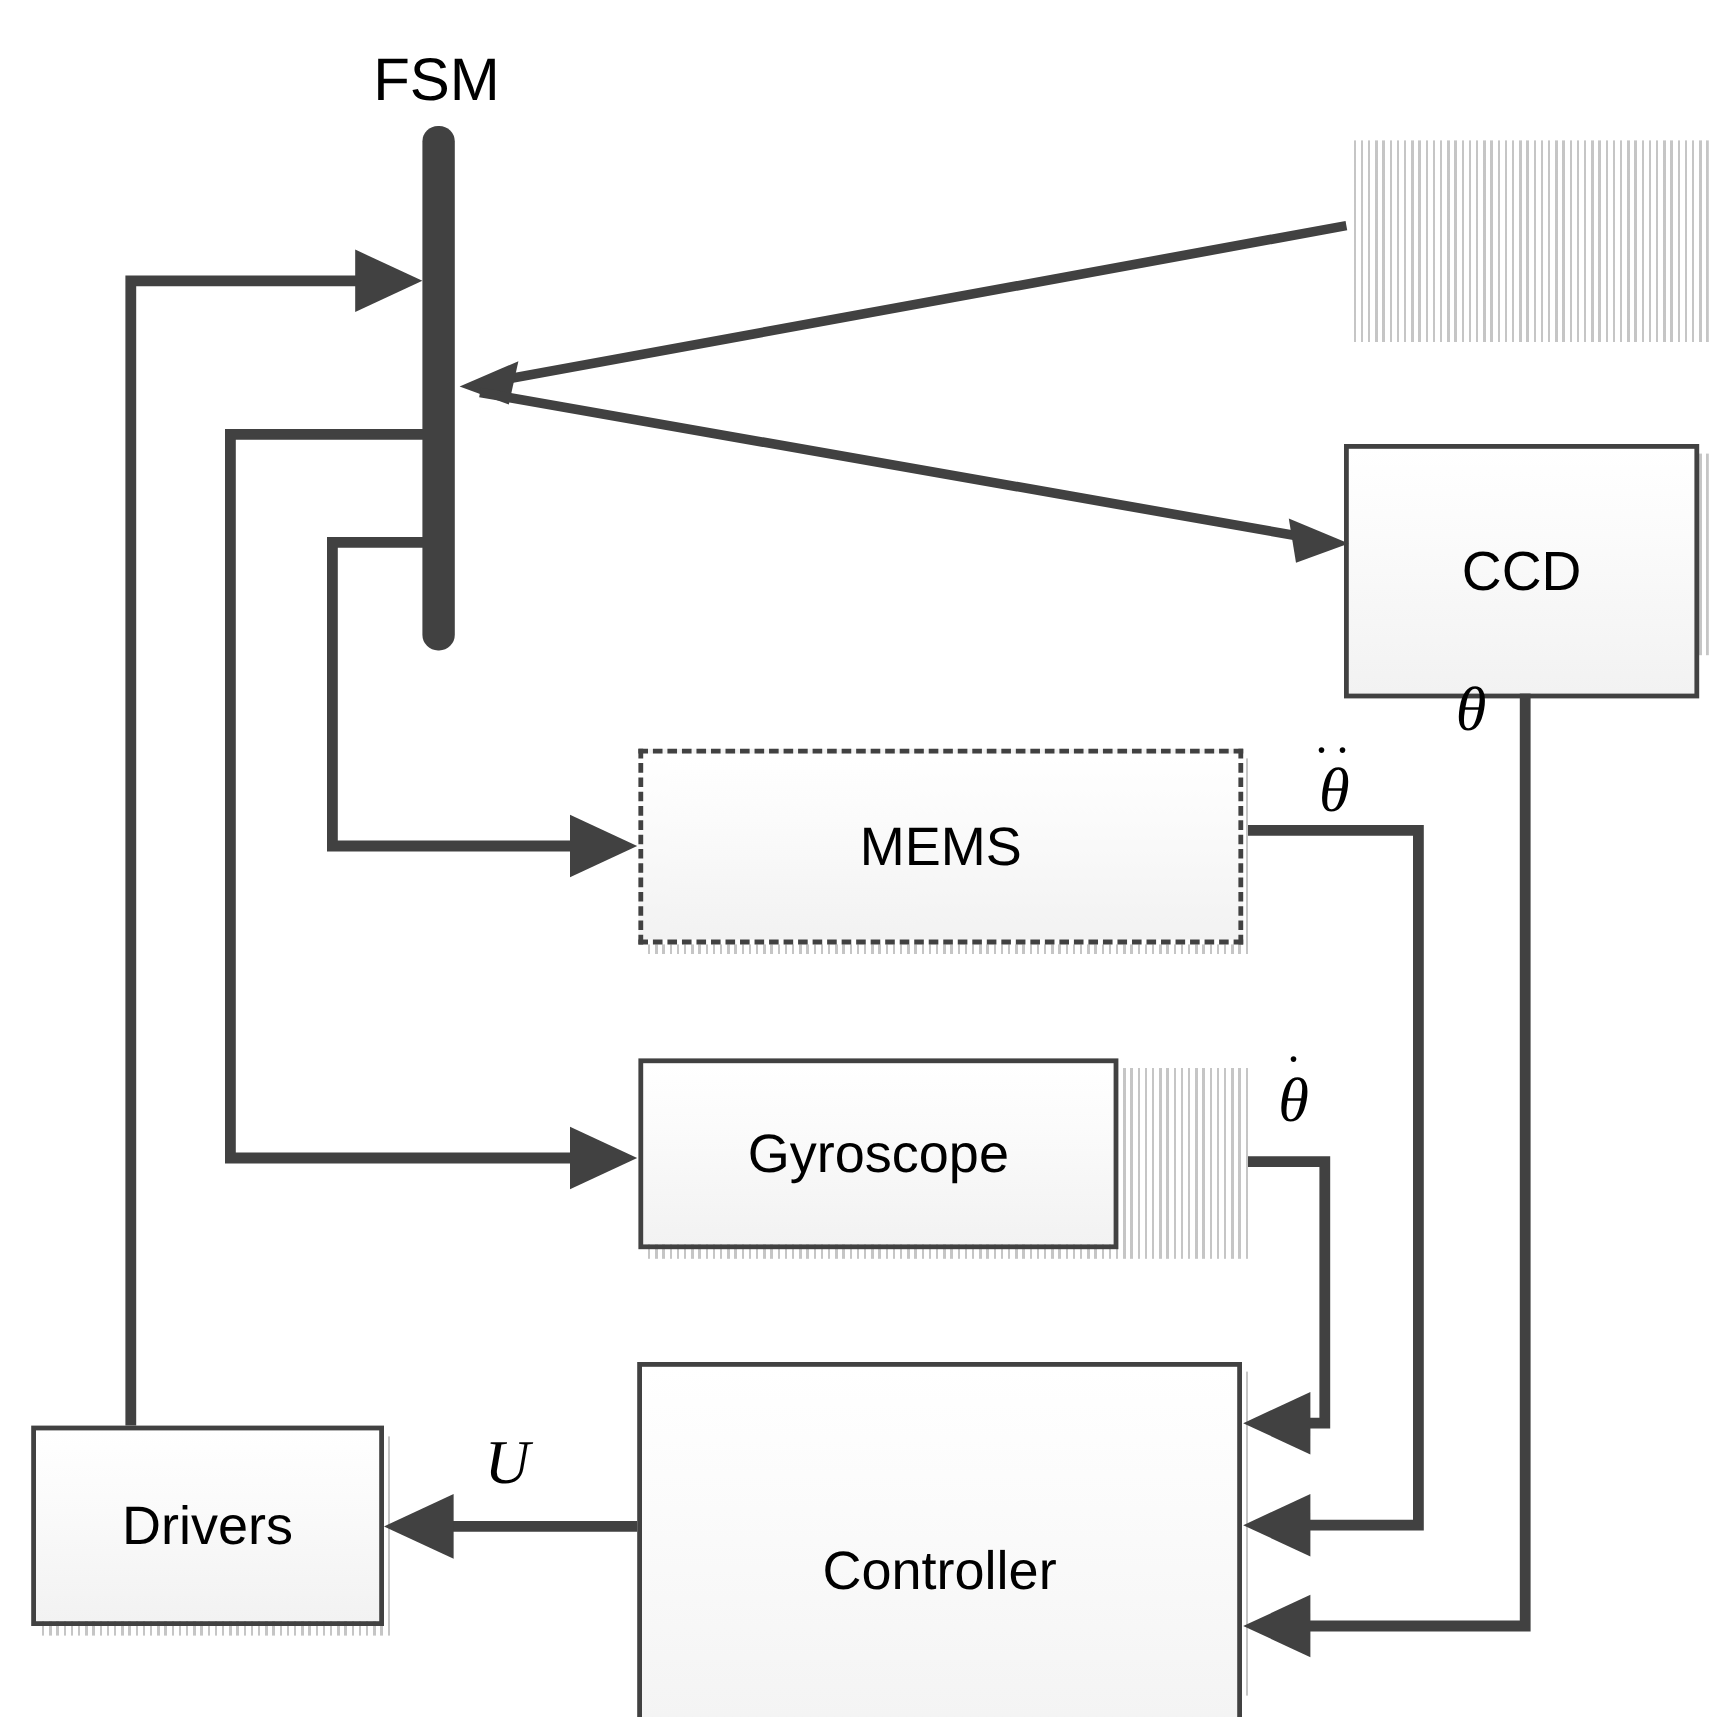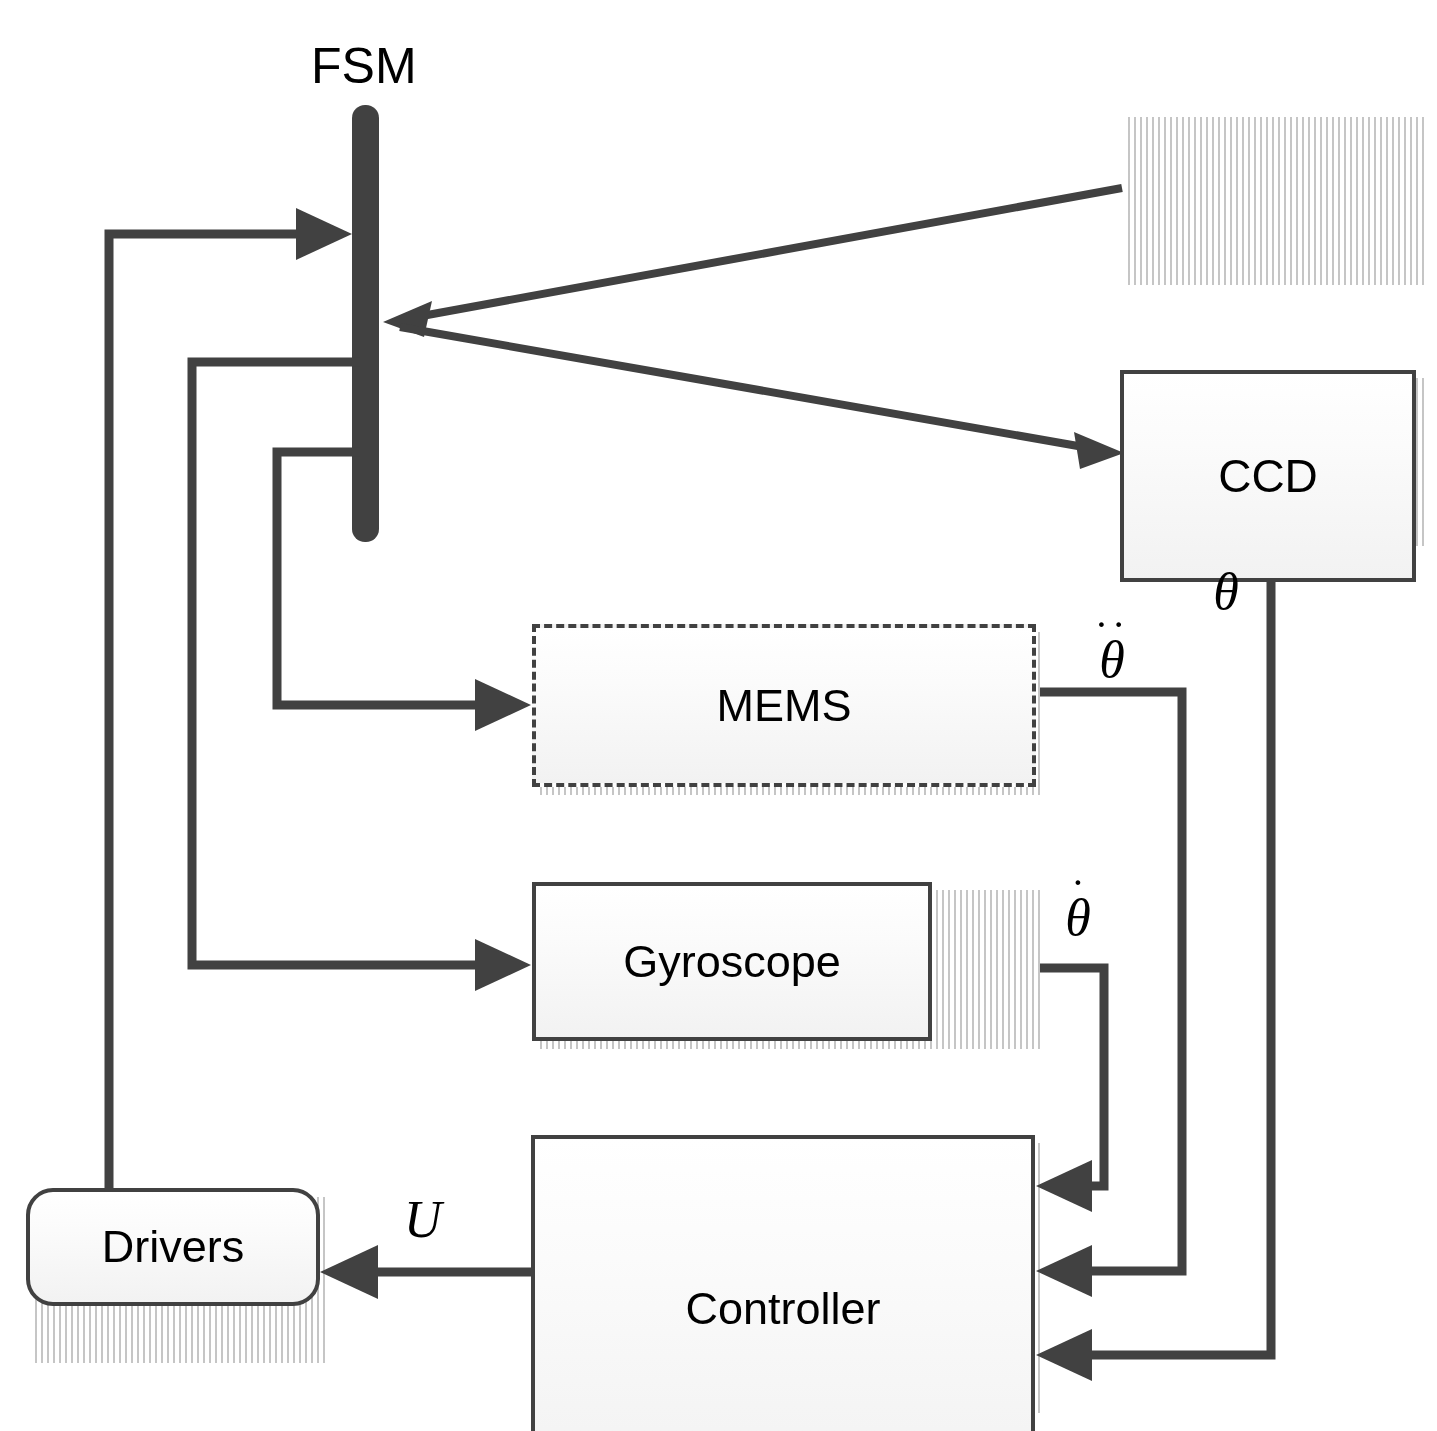--- a/index.html
+++ b/index.html
@@ -160,21 +160,21 @@
   </div>
 
   <div class="box" style="left:532px; top:882px; width:400px; height:159px; font-size:45px;">
     <span class="box-label">Gyroscope</span>
   </div>
 
   <div class="box" style="left:531px; top:1135px; width:504px; height:348px; font-size:45px;justify-content:flex-end;">
     <span class="box-label">Controller</span>
   </div>
 
-  <div class="box" style="left:26px; top:1188px; width:294px; height:118px; font-size:45px;border-radius:27px;">
+  <div class="box" style="left:26px; top:1188px; width:294px; height:167px; font-size:45px;">
     <span class="box-label">Drivers</span>
   </div>
 
   <div class="label label-plain" style="left:311px; top:20px; font-size:50px;margin-top:17px;">FSM</div>
 
   <div class="math-stack" style="left:1200px; top:560px; width:52px; height:58px;">
     <span class="glyph" style="font-size:52px;">θ</span>
   </div>
 
   <div class="math-stack" style="left:1082px; top:614px; width:60px; height:72px;">

